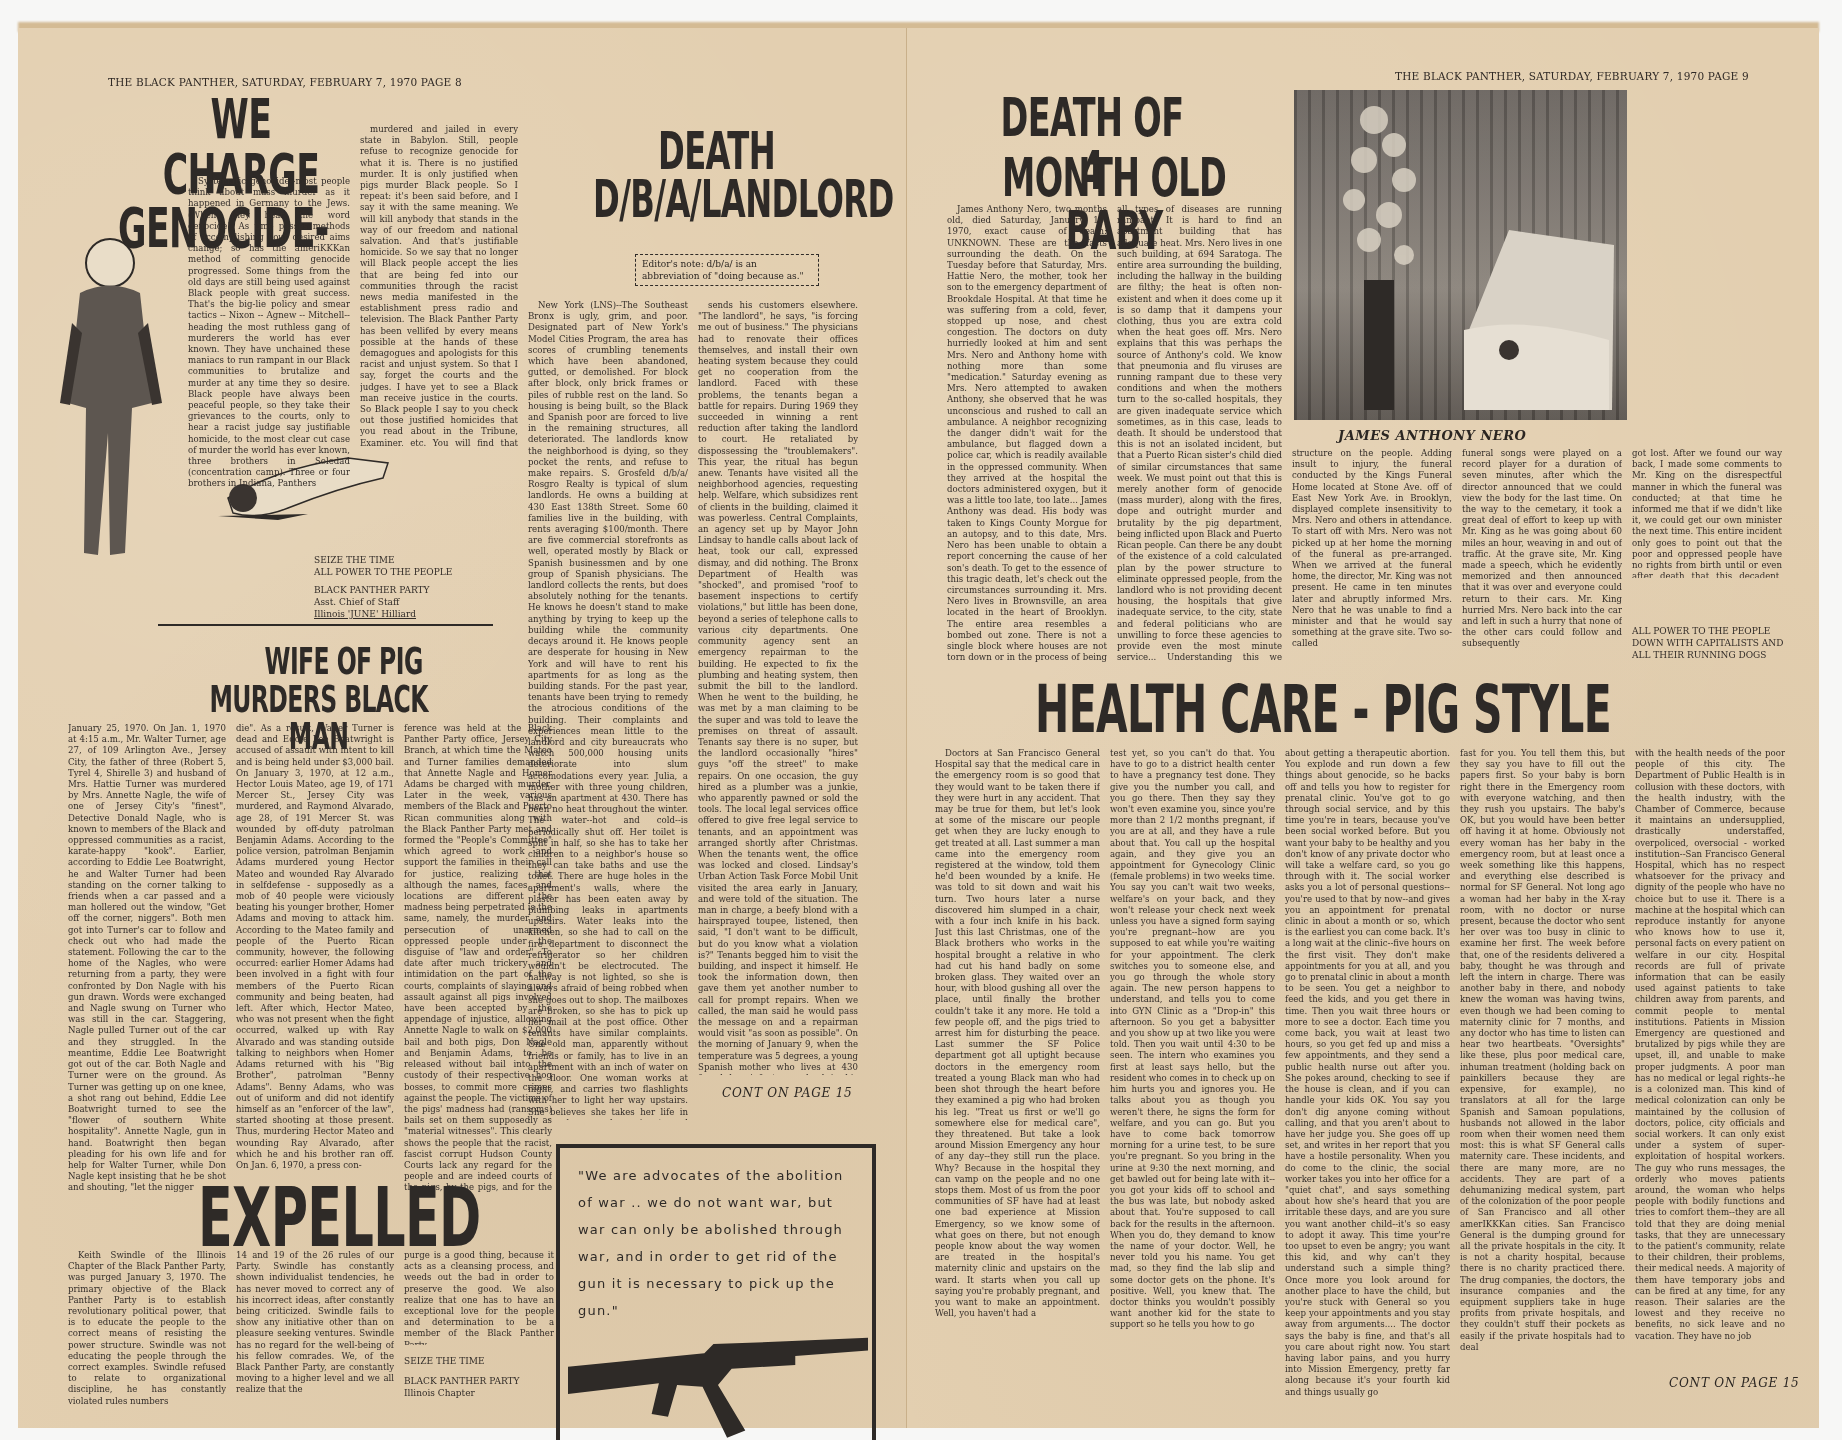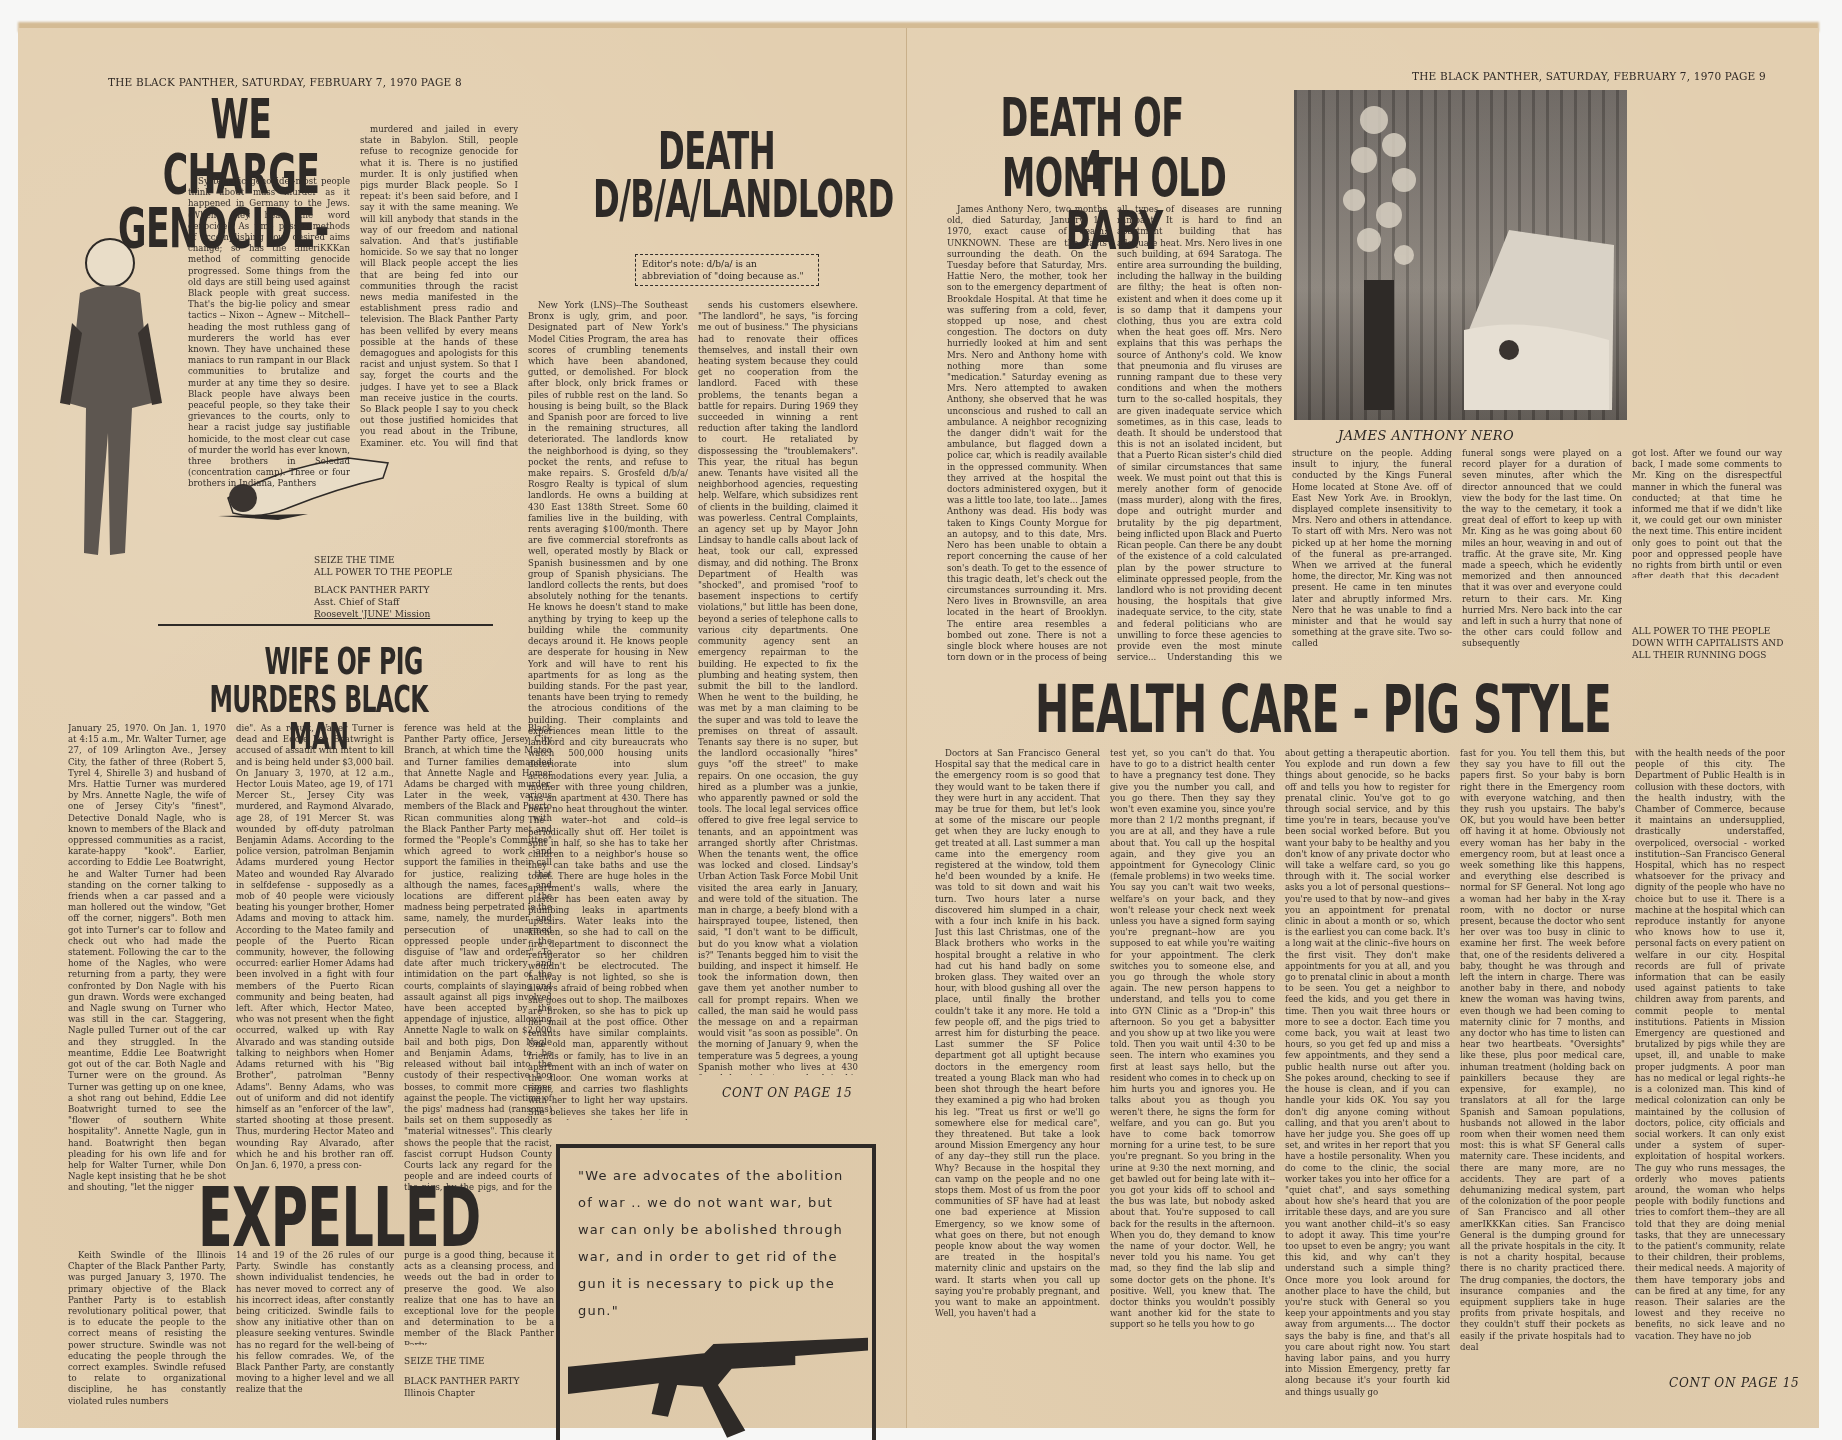--- a/index.html
+++ b/index.html
@@ -39,21 +39,21 @@
     font-family: "DejaVu Serif", serif;
   }
   .sig { position: absolute; font-size: 9px; line-height: 11.5px; color: #332d29; white-space: pre; }
   .rule { position: absolute; background: #2e2a27; }
   .photo {
     position: absolute;
     background:
       repeating-linear-gradient(90deg, rgba(0,0,0,0.18) 0 3px, rgba(255,255,255,0.04) 3px 14px),
       linear-gradient(180deg, #6b6560, #8b847c 60%, #5c5650);
   }
-  .caption { position: absolute; font-style: italic; font-size: 13px; letter-spacing: 0.5px; white-space: nowrap; }
+  .caption { position: absolute; font-style: italic; font-size: 13px; letter-spacing: 0.5px; white-space: nowrap; font-weight: bold; }
   .cont { position: absolute; font-style: italic; font-size: 12px; letter-spacing: 0.8px; white-space: nowrap; }
   .editor-note {
     position: absolute; border: 1.5px dashed #2e2a27; padding: 3px 6px;
     font-size: 9px; line-height: 12px;
   }
   .quote-box {
     position: absolute; border: 4px solid #2e2a27; box-sizing: border-box;
   }
   .quote-text {
     position: absolute; left: 30px; top: 18px; width: 330px;
@@ -87,21 +87,21 @@
     <path d="M0 88 L90 86 L60 92 Z" fill="#2e2a27"></path>
   </svg>
 
   <div class="col" style="left:170px;top:148px;width:162px;height:400px;text-indent:10px;">Systematic genocide--most people think about mass murder as it happened in Germany to the Jews. (When they hear the word genocide). As time passes methods of accomplishing your desired aims change; so has the ameriKKKan method of committing genocide progressed. Some things from the old days are still being used against Black people with great success. That's the big-lie policy and smear tactics -- Nixon -- Agnew -- Mitchell--heading the most ruthless gang of murderers the world has ever known. They have unchained these maniacs to run rampant in our Black communities to brutalize and murder at any time they so desire. Black people have always been peaceful people, so they take their grievances to the courts, only to hear a racist judge say justifiable homicide, to the most clear cut case of murder the world has ever known, three brothers in Soledad (concentration camp). Three or four brothers in Indiana, Panthers</div>
   <div class="col" style="left:342px;top:96px;width:158px;height:322px;text-indent:10px;">murdered and jailed in every state in Babylon. Still, people refuse to recognize genocide for what it is. There is no justified murder. It is only justified when pigs murder Black people. So I repeat: it's been said before, and I say it with the same meaning. We will kill anybody that stands in the way of our freedom and national salvation. And that's justifiable homicide. So we say that no longer will Black people accept the lies that are being fed into our communities through the racist news media manifested in the establishment press radio and television. The Black Panther Party has been vellifed by every means possible at the hands of these demagogues and apologists for this racist and unjust system. So that I say, forget the courts and the judges. I have yet to see a Black man receive justice in the courts. So Black people I say to you check out those justified homicides that you read about in the Tribune, Examiner, etc. You will find that they are a very modern, today version of genocide in practice on Black people.</div>
 
   <div class="sig" style="left:296px;top:527px;">SEIZE THE TIME</div>
   <div class="sig" style="left:296px;top:539px;">ALL POWER TO THE PEOPLE</div>
   <div class="sig" style="left:296px;top:557px;">BLACK PANTHER PARTY</div>
   <div class="sig" style="left:296px;top:569px;">Asst. Chief of Staff</div>
-  <div class="sig" style="left:296px;top:581px;text-decoration:underline;">Roosevelt 'JUNE' Mission</div>
+  <div class="sig" style="left:296px;top:581px;text-decoration:underline;">Illinois 'JUNE' Hilliard</div>
 
   <div class="rule" style="left:140px;top:596px;width:335px;height:2px;"></div>
 
   <div class="headline cond" style="left:640px;top:98px;font-size:52px;width:150px;">DEATH</div>
   <div class="headline cond" style="left:575px;top:146px;font-size:52px;width:370px;">D/B/A/LANDLORD</div>
   <div class="editor-note" style="left:617px;top:226px;width:170px;">Editor's note: d/b/a/ is an abbreviation of "doing because as."</div>
 
   <div class="col" style="left:510px;top:272px;width:160px;height:820px;text-indent:10px;">New York (LNS)--The Southeast Bronx is ugly, grim, and poor. Designated part of New York's Model Cities Program, the area has scores of crumbling tenements which have been abandoned, gutted, or demolished. For block after block, only brick frames or piles of rubble rest on the land. So housing is being built, so the Black and Spanish poor are forced to live in the remaining structures, all deteriorated. The landlords know the neighborhood is dying, so they pocket the rents, and refuse to make repairs. S. Grosfeld d/b/a/ Rosgro Realty is typical of slum landlords. He owns a building at 430 East 138th Street. Some 60 families live in the building, with rents averaging $100/month. There are five commercial storefronts as well, operated mostly by Black or Spanish businessmen and by one group of Spanish physicians. The landlord collects the rents, but does absolutely nothing for the tenants. He knows he doesn't stand to make anything by trying to keep up the building while the community decays around it. He knows people are desperate for housing in New York and will have to rent his apartments for as long as the building stands. For the past year, tenants have been trying to remedy the atrocious conditions of the building. Their complaints and experiences mean little to the landlord and city bureaucrats who watch 500,000 housing units deteriorate into slum accomodations every year. Julia, a mother with three young children, has an apartment at 430. There has been no heat throughout the winter. The water--hot and cold--is periodically shut off. Her toilet is split in half, so she has to take her children to a neighbor's house so they can take baths and use the toilet. There are huge holes in the apartment's walls, where the plaster has been eaten away by plumbing leaks in apartments upstairs. Water leaks into the kitchen, so she had to call on the fire department to disconnect the refrigerator so her children wouldn't be electrocuted. The hallway is not lighted, so she is always afraid of being robbed when she goes out to shop. The mailboxes are broken, so she has to pick up her mail at the post office. Other tenants have similar complaints. One old man, apparently without friends or family, has to live in an apartment with an inch of water on the floor. One woman works at night, and carries two flashlights with her to light her way upstairs. She believes she takes her life in her hands every day, going to and returning from work. The owner of the bodega (grocery store) has a leak in his shop's ceiling, and water damages his foods. The dry cleaning shop is owned by a Black man who worked years to get a Small Business Administration loan. Now, water floods his shop, falls onto his electrical equipment, and</div>
   <div class="col" style="left:680px;top:272px;width:160px;height:775px;text-indent:10px;">sends his customers elsewhere. "The landlord", he says, "is forcing me out of business." The physicians had to renovate their offices themselves, and install their own heating system because they could get no cooperation from the landlord. Faced with these problems, the tenants began a battle for repairs. During 1969 they succeeded in winning a rent reduction after taking the landlord to court. He retaliated by dispossessing the "troublemakers". This year, the ritual has begun anew. Tenants have visited all the neighborhood agencies, requesting help. Welfare, which subsidizes rent of clients in the building, claimed it was powerless. Central Complaints, an agency set up by Mayor John Lindsay to handle calls about lack of heat, took our call, expressed dismay, and did nothing. The Bronx Department of Health was "shocked", and promised "roof to basement inspections to certify violations," but little has been done, beyond a series of telephone calls to various city departments. One community agency sent an emergency repairman to the building. He expected to fix the plumbing and heating system, then submit the bill to the landlord. When he went to the building, he was met by a man claiming to be the super and was told to leave the premises on threat of assault. Tenants say there is no super, but the landlord occasionally "hires" guys "off the street" to make repairs. On one occasion, the guy hired as a plumber was a junkie, who apparently pawned or sold the tools. The local legal services office offered to give free legal service to tenants, and an appointment was arranged shortly after Christmas. When the tenants went, the office was locked and closed. Lindsay's Urban Action Task Force Mobil Unit visited the area early in January, and were told of the situation. The man in charge, a beefy blond with a hairsprayed toupee, listened, then said, "I don't want to be difficult, but do you know what a violation is?" Tenants begged him to visit the building, and inspect it himself. He took the information down, then gave them yet another number to call for prompt repairs. When we called, the man said he would pass the message on and a repairman would visit "as soon as possible". On the morning of January 9, when the temperature was 5 degrees, a young Spanish mother who lives at 430 found her infant son dead in his crib. She believed he had frozen to death in the cold, and one of the doctors in the building agreed with her. The police and the landlord said the child had suffocated. When the news of the child's death was heard by the tenants, they tried to assault the landlord. Police came, and forced the</div>
   <div class="cont" style="left:704px;top:1058px;">CONT ON PAGE 15</div>
@@ -123,21 +123,21 @@
 
   <div class="quote-box" style="left:538px;top:1116px;width:320px;height:310px;">
     <div class="quote-text" style="left:18px;top:14px;width:280px;font-size:13px;line-height:27px;">"We are advocates of the abolition of war .. we do not want war, but war can only be abolished through war, and in order to get rid of the gun it is necessary to pick up the gun."</div>
     <svg class="rifle" viewBox="0 0 330 120" style="left:8px;bottom:10px;width:300px;height:110px;">
       <path d="M0 40 L150 25 L160 15 L240 12 L330 8 L330 22 L250 28 L250 38 L180 42 L165 60 L195 110 L175 118 L148 62 L120 60 L110 95 L92 92 L100 58 L0 70 Z" fill="#2e2a27"></path>
     </svg>
   </div>
 </div>
 
 <div class="page right">
-  <div class="masthead" style="left:505px;top:42px;text-align:right;">THE BLACK PANTHER, SATURDAY, FEBRUARY 7, 1970 PAGE 9</div>
+  <div class="masthead" style="left:488px;top:42px;text-align:right;">THE BLACK PANTHER, SATURDAY, FEBRUARY 7, 1970 PAGE 9</div>
 
   <div class="headline cond" style="left:92px;top:64px;font-size:54px;width:300px;">DEATH OF 4</div>
   <div class="headline cond" style="left:80px;top:124px;font-size:54px;width:410px;">MONTH OLD BABY</div>
 
   <div class="photo" style="left:387px;top:62px;width:333px;height:330px;">
     <svg width="333" height="330" viewBox="0 0 333 330" style="position:absolute;left:0;top:0;">
       <g fill="#d8d0c2" opacity="0.85">
         <circle cx="80" cy="30" r="14"></circle>
           <circle cx="100" cy="55" r="12"></circle>
           <circle cx="70" cy="70" r="13"></circle>

